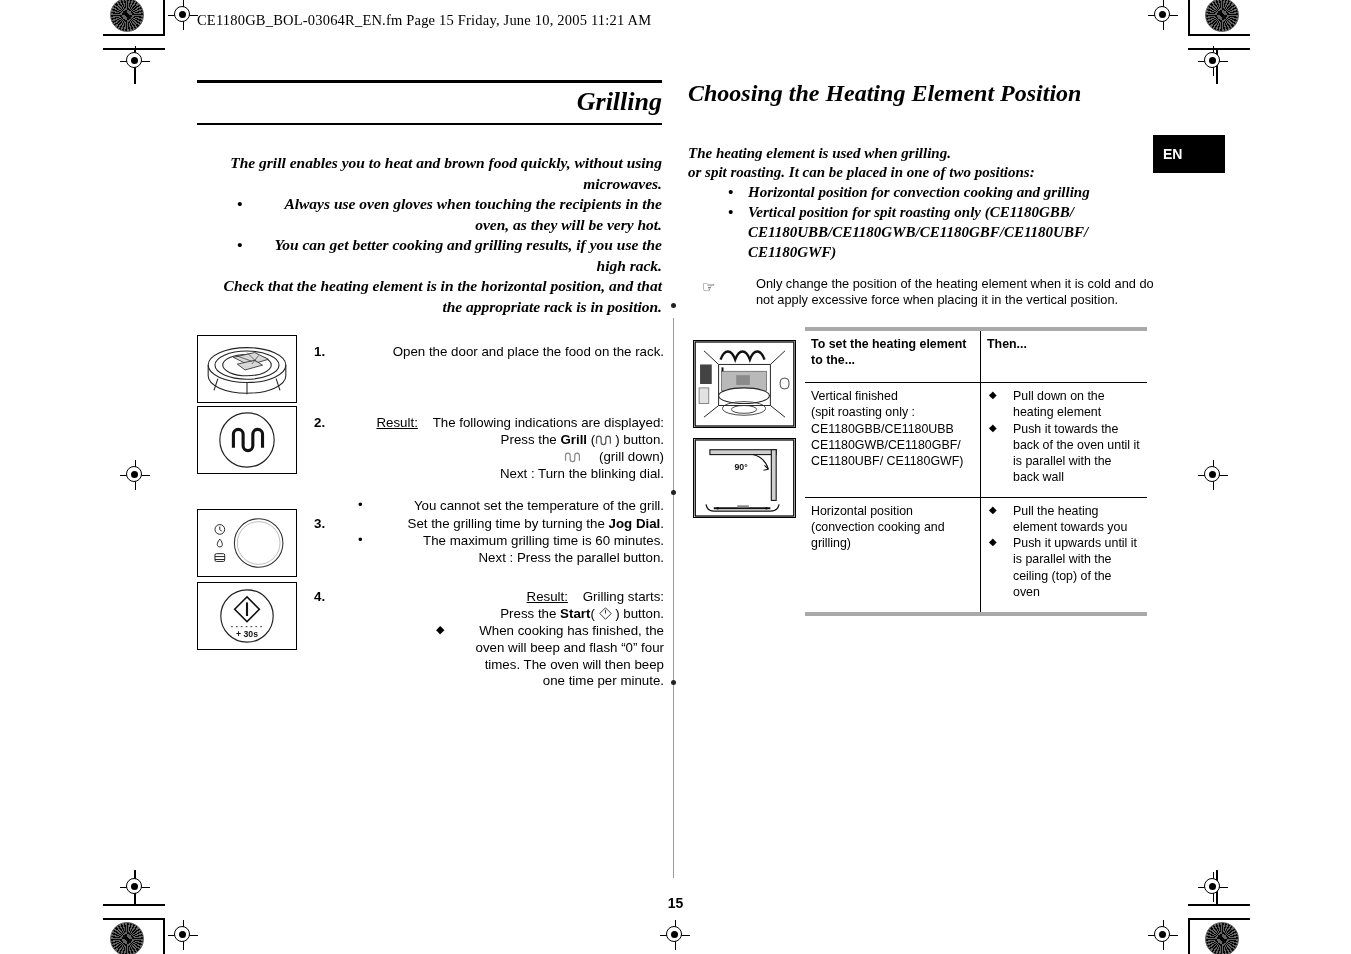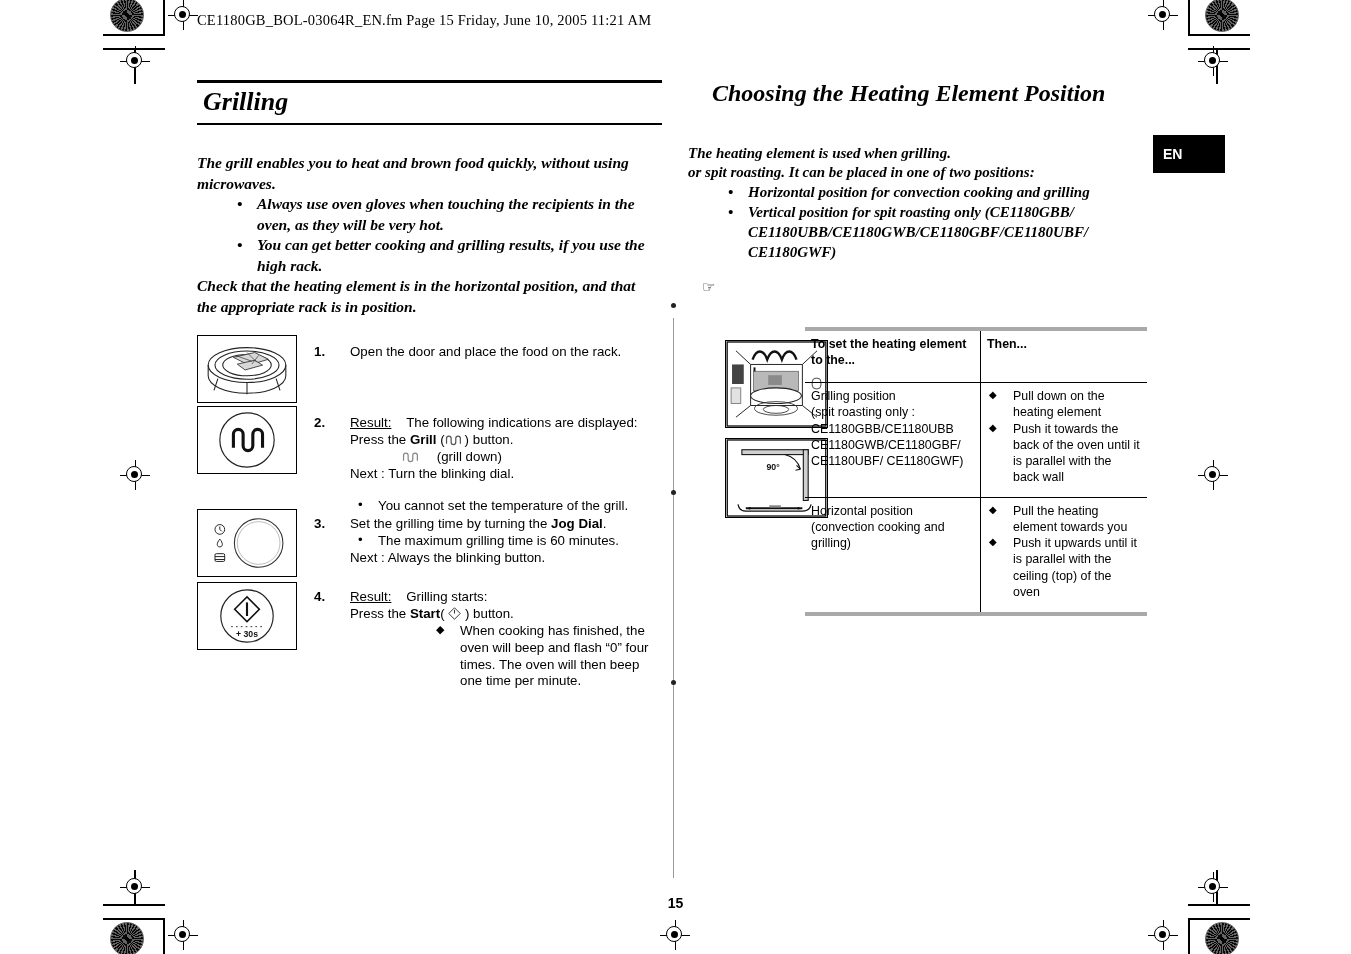--- a/index.html
+++ b/index.html
@@ -28,31 +28,31 @@
        radial-gradient(circle at 50% 50%, #888 0 100%);
      background-blend-mode:normal,multiply,normal;
      border:1px solid #666;box-sizing:border-box;}
 
   .cmark{position:absolute;background:#000;}
 
   
   .filehdr{position:absolute;left:197px;top:12px;font-family:"Liberation Serif",serif;font-size:14.5px;letter-spacing:.2px;white-space:nowrap;}
 
   
-  .col-left{position:absolute;left:197px;top:80px;width:465px;}
+  .col-left{position:absolute;left:197px;top:80px;width:465px;text-align:right;}
   .col-right{position:absolute;left:688px;top:80px;width:470px;}
 
   .sect-rule-top{height:3px;background:#000;}
   .sect-rule-bot{height:2.5px;background:#000;}
   h1.sect{
     font-family:"Liberation Serif",serif;
     font-style:italic;font-weight:bold;font-size:26px;
     margin:0;padding:4px 0 6px 6px;line-height:1.15;
   }
-  h1.sect.plain{padding-left:0;margin-left:24px;}
+  h1.sect.plain{padding-left:0;}
 
   .intro{
     font-family:"Liberation Serif",serif;
     font-style:italic;font-weight:bold;font-size:15.5px;
     line-height:1.32;margin:0;
   }
   .intro p{margin:0;}
   ul.iul{margin:0;padding:0;list-style:none;}
   ul.iul li{position:relative;padding-left:60px;text-indent:0;margin:0;line-height:1.32;}
   ul.iul li .bul{position:absolute;left:40px;top:0;}
@@ -79,21 +79,21 @@
   .grule{height:4px;background:#a9a9a9;}
   table.het{border-collapse:collapse;width:100%;font-size:12.4px;line-height:1.3;table-layout:fixed;}
   table.het td,table.het th{vertical-align:top;padding:5px 6px 12px 6px;text-align:left;}
   table.het .c1{width:163px;border-right:1.4px solid #000;}
   table.het tr.hdr td{padding-bottom:14px;}
   table.het tr.row td{border-top:1.2px solid #000;}
   .tl{position:relative;padding-left:26px;margin:0;}
   .tl .dm{position:absolute;left:2px;top:0px;font-size:10px;}
 
   
-  .rimg{position:absolute;left:5px;border:1.5px solid #000;background:#fff;box-sizing:border-box;margin-left:32px;}
+  .rimg{position:absolute;left:5px;border:1.5px solid #000;background:#fff;box-sizing:border-box;}
 
   
   .divider{position:absolute;left:673px;top:318px;width:1px;height:560px;background:#9a9a9a;}
   .ddot{position:absolute;width:5px;height:5px;border-radius:50%;background:#222;left:671px;}
 
   .pagenum{position:absolute;left:0;top:875px;width:1351px;text-align:center;font-size:14px;font-weight:bold;margin-top:20px;}
 
   .en-tab{position:absolute;left:1153px;top:135px;width:72px;height:38px;background:#000;color:#fff;
           font-size:14px;font-weight:bold;display:flex;align-items:center;padding-left:10px;box-sizing:border-box;}
 
@@ -319,21 +319,21 @@
       <div class="stepblock" style="top:181px;">
         <span class="stepnum">3.</span>
         <div class="steptxt">
           <div>
             <span>Set the grilling time by turning the </span><span class="b">Jog Dial</span><span>.</span>
           </div>
           <div class="sub-bullet">
             <span class="bd">•</span>
             <span>The maximum grilling time is 60 minutes.</span>
           </div>
-          <div>Next : Always the blinking button.</div>
+          <div>Next : Press the parallel button.</div>
         </div>
       </div>
 
       <div class="stepblock" style="top:254px;">
         <span class="stepnum">4.</span>
         <div class="steptxt">
           <div>
             <span class="u">Result:</span>&nbsp;&nbsp;&nbsp;&nbsp;<span>Grilling starts:</span>
           </div>
           <div>
@@ -361,20 +361,21 @@
       <p>The heating element is used when grilling.</p>
       <p>or spit roasting. It can be placed in one of two positions:</p>
       <ul class="iul">
         <li><span class="bul">•</span><span>Horizontal position for convection cooking and grilling</span></li>
         <li><span class="bul">•</span><span>Vertical position for spit roasting only (CE1180GBB/ CE1180UBB/CE1180GWB/CE1180GBF/CE1180UBF/ CE1180GWF)</span></li>
       </ul>
     </div>
 
     <div class="note">
       <span class="hand">☞</span>
+      <div class="ntxt">Only change the position of the heating element when it is cold and do not apply excessive force when placing it in the vertical position.</div>
     </div>
 
     <div class="rimg" style="top:260px;height:88px;width:103px;">
       <svg viewBox="0 0 103 88" width="100%" height="100%">
         <rect x="1" y="1" width="101" height="86" fill="#fff" stroke="#111" stroke-width="1.4"></rect>
         <path d="M10 10 L25 24 L78 24 L93 10" fill="none" stroke="#222" stroke-width="1"></path>
         <path d="M10 78 L25 66 L78 66 L93 78" fill="none" stroke="#222" stroke-width="1"></path>
         <path d="M25 24 L25 66 M78 24 L78 66" stroke="#222" stroke-width="1" fill="none"></path>
         <path d="M27 19 C31 8 38 8 42 19 C46 8 53 8 57 19 C61 8 68 8 72 19" fill="none" stroke="#111" stroke-width="2.4"></path>
         <rect x="28" y="31" width="46" height="20" fill="#b9b9b9" stroke="#666" stroke-width="0.8"></rect>
@@ -412,21 +413,21 @@
             <tr class="hdr">
           <td class="c1">
             <span class="b">To set the heating element to the...</span>
           </td>
           <td>
             <span class="b">Then...</span>
           </td>
         </tr>
         <tr class="row">
           <td class="c1">
-            <div>Grilling position</div>
+            <div>Vertical finished</div>
             <div>(spit roasting only :</div>
             <div>CE1180GBB/CE1180UBB</div>
             <div>CE1180GWB/CE1180GBF/</div>
             <div>CE1180UBF/ CE1180GWF)</div>
           </td>
           <td>
             <p class="tl"><span class="dm">◆</span><span>Pull down on the heating element</span></p>
             <p class="tl"><span class="dm">◆</span><span>Push it towards the back of the oven until it is parallel with the back wall</span></p>
           </td>
         </tr>

